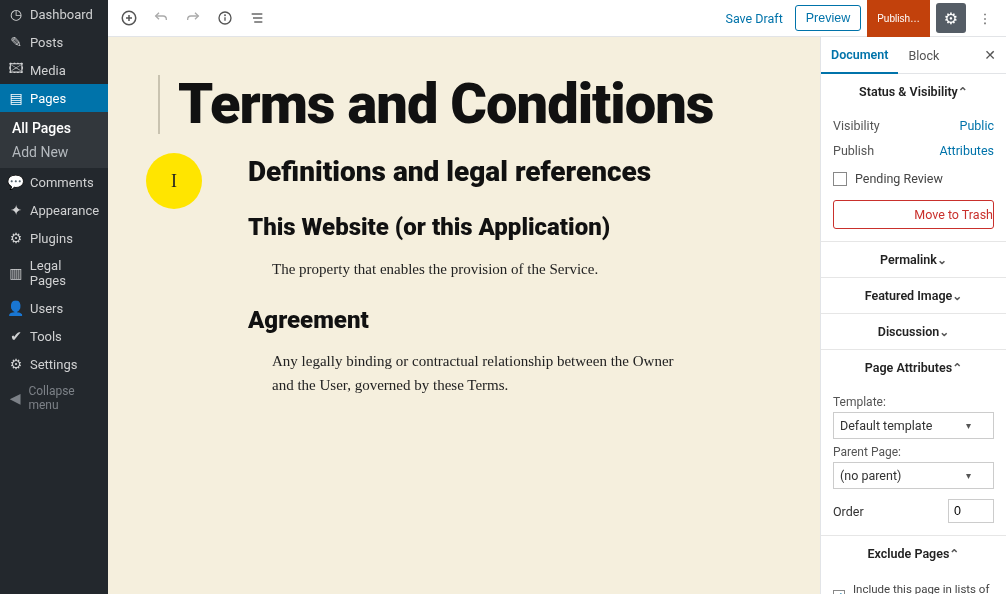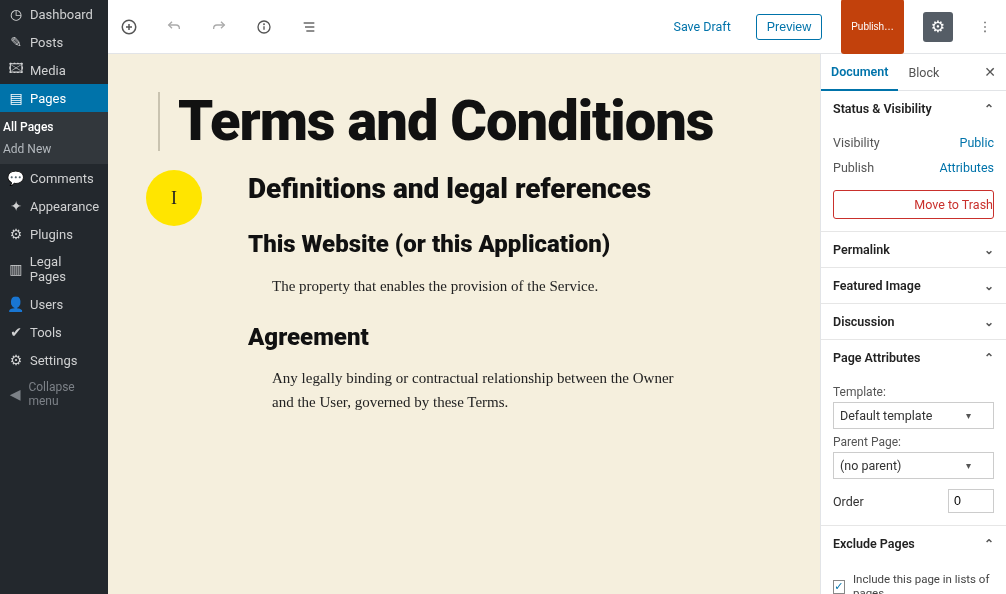--- a/index.html
+++ b/index.html
@@ -42,23 +42,23 @@
     top: 50%;
     margin-top: -5px;
     border: 5px solid transparent;
     border-right-color: #f5efdd;
   }
   .admin-sidebar .sub {
     background: #32373c;
     padding: 4px 0;
   }
   .admin-sidebar .sub .subitem {
-    padding: 4px 3px;
+    padding: 4px 12px;
     color: #b4b9be;
-    font-size: 12px;
+    font-size: 14px;
     cursor: pointer;
   }
   .admin-sidebar .sub .subitem.current {
     color: #fff;
     font-weight: 500;
   }
   .admin-sidebar .icon {
     width: 16px;
     height: 16px;
     display: inline-flex;
@@ -73,26 +73,26 @@
   }
 
   
   .main-col {
     flex: 1;
     display: flex;
     flex-direction: column;
     min-width: 0;
   }
   .topbar {
-    height: 54px;
+    height: 37px;
     border-bottom: 1px solid #e2e4e7;
     display: flex;
     align-items: center;
     padding: 0 8px;
-    gap: 19px;
+    gap: 6px;
     background: #fff;
   }
   .topbar .tb-btn {
     width: 26px;
     height: 26px;
     display: inline-flex;
     align-items: center;
     justify-content: center;
     color: #555;
     cursor: pointer;
@@ -256,21 +256,21 @@
     color: #555;
     cursor: pointer;
     font-size: 14px;
   }
   .panel {
     border-bottom: 1px solid #e6e6e6;
   }
   .panel-h {
     display: flex;
     align-items: center;
-    justify-content: space-between;
+    justify-content: center;
     padding: 10px 12px;
     font-weight: 600;
     color: #222;
     cursor: pointer;
   }
   .panel-h .chev {
     font-size: 12px;
     color: #555;
   }
   .panel-body {
@@ -487,20 +487,24 @@
         </div>
         <div class="panel-body">
           <div class="row">
             <span class="label">Visibility</span>
             <span class="val-link">Public</span>
           </div>
           <div class="row">
             <span class="label">Publish</span>
             <span class="val-link">Attributes</span>
           </div>
+          <div class="chk-row">
+            <span class="chk"></span>
+            <span>Pending Review</span>
+          </div>
           <div class="trash-btn">Move to Trash</div>
         </div>
       </div>
 
       <div class="panel">
         <div class="panel-h">
           <span>Permalink</span>
           <span class="chev">⌄</span>
         </div>
       </div>

